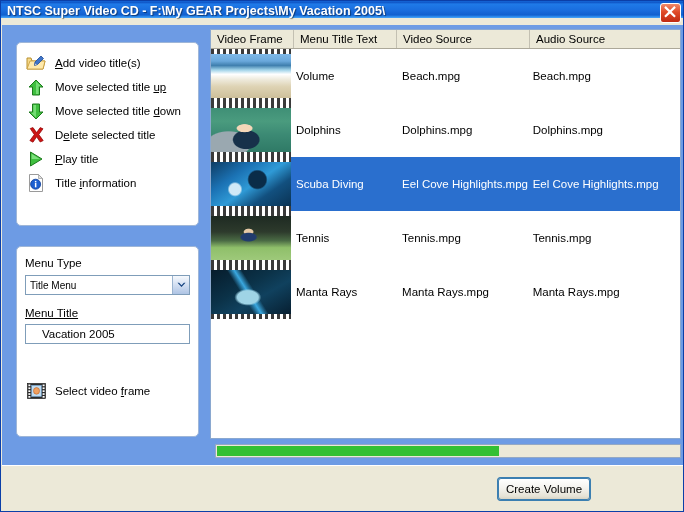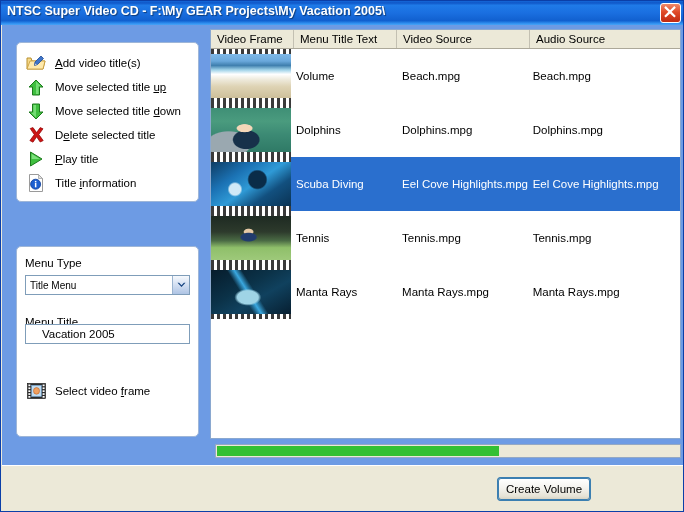--- a/index.html
+++ b/index.html
@@ -20,21 +20,21 @@
     background: #ece9d8;
     border: 1px solid #0b3fa8;
     box-sizing: border-box;
   }
 
   
   .titlebar {
     position: absolute;
     left: 0; top: 0;
     width: 684px;
-    height: 24px;
+    height: 17px;
     background: linear-gradient(to bottom,
         #1567d8 0%, #0f57c8 8%, #1f7ae8 18%,
         #1a6fe0 50%, #1160cf 82%, #2f8ff0 93%, #4aa4f5 100%);
     box-sizing: border-box;
   }
   .titlebar-text {
     position: absolute;
     left: 6px; top: 3px;
     font-size: 12.5px;
     font-weight: bold;
@@ -67,21 +67,21 @@
   
   .panel {
     position: absolute;
     background: #ffffff;
     border: 1px solid #9eb6d8;
     border-radius: 5px;
     box-sizing: border-box;
   }
   #actions-panel {
     left: 15px; top: 41px;
-    width: 183px; height: 160px;
+    width: 183px; height: 184px;
   }
   #menu-panel {
     left: 15px; top: 245px;
     width: 183px; height: 191px;
   }
   .action-row {
     position: relative;
     display: flex;
     align-items: center;
     height: 24px;
@@ -350,21 +350,21 @@
 
     <div class="combo" style="left:8px; top:28px; width:165px;">
       <span class="combo-text">Title Menu</span>
       <span class="combo-arrow">
         <svg width="9" height="6" viewBox="0 0 9 6">
             <path d="M0.5 0.8 L4.5 5 L8.5 0.8 L6.9 0.8 L4.5 3.3 L2.1 0.8 Z" fill="#12407e"></path>
           </svg>
       </span>
     </div>
 
-    <div class="field-label" style="left:8px; top:69px;">Menu Title</div>
+    <div class="field-label" style="left:8px; top:60px;text-decoration:underline;">Menu Title</div>
 
     <div class="textbox" style="left:8px; top:77px; width:165px;padding-left:12px;">
       <span>Vacation 2005</span>
     </div>
 
 
     <div class="action-row" style="position:absolute; left:0; top:132px; width:183px;">
       <span class="action-icon">
         <svg width="19" height="16" viewBox="0 0 19 16">
           <rect x="0.5" y="0.5" width="18" height="15" fill="#2b2b2b" stroke="#111" stroke-width="0.6"></rect>

